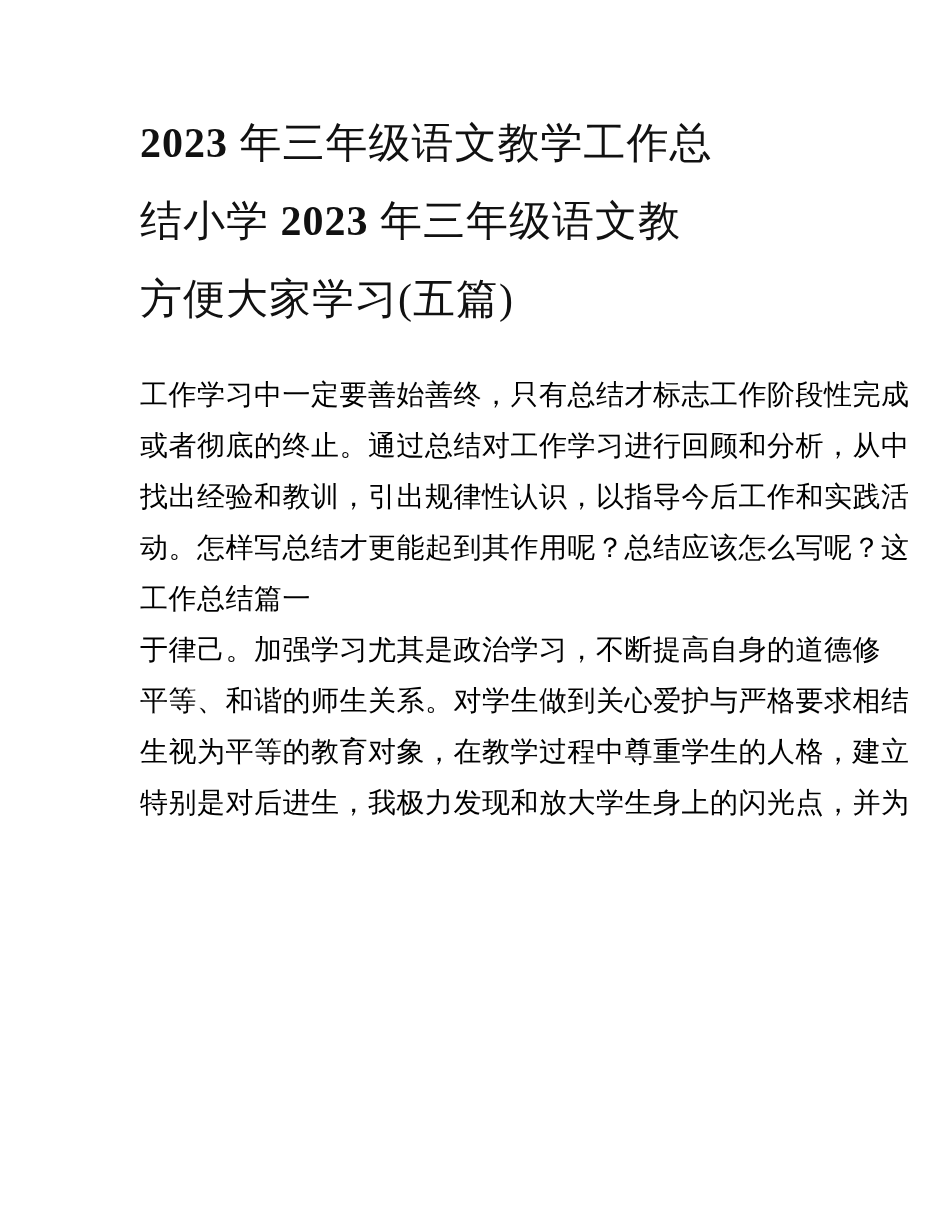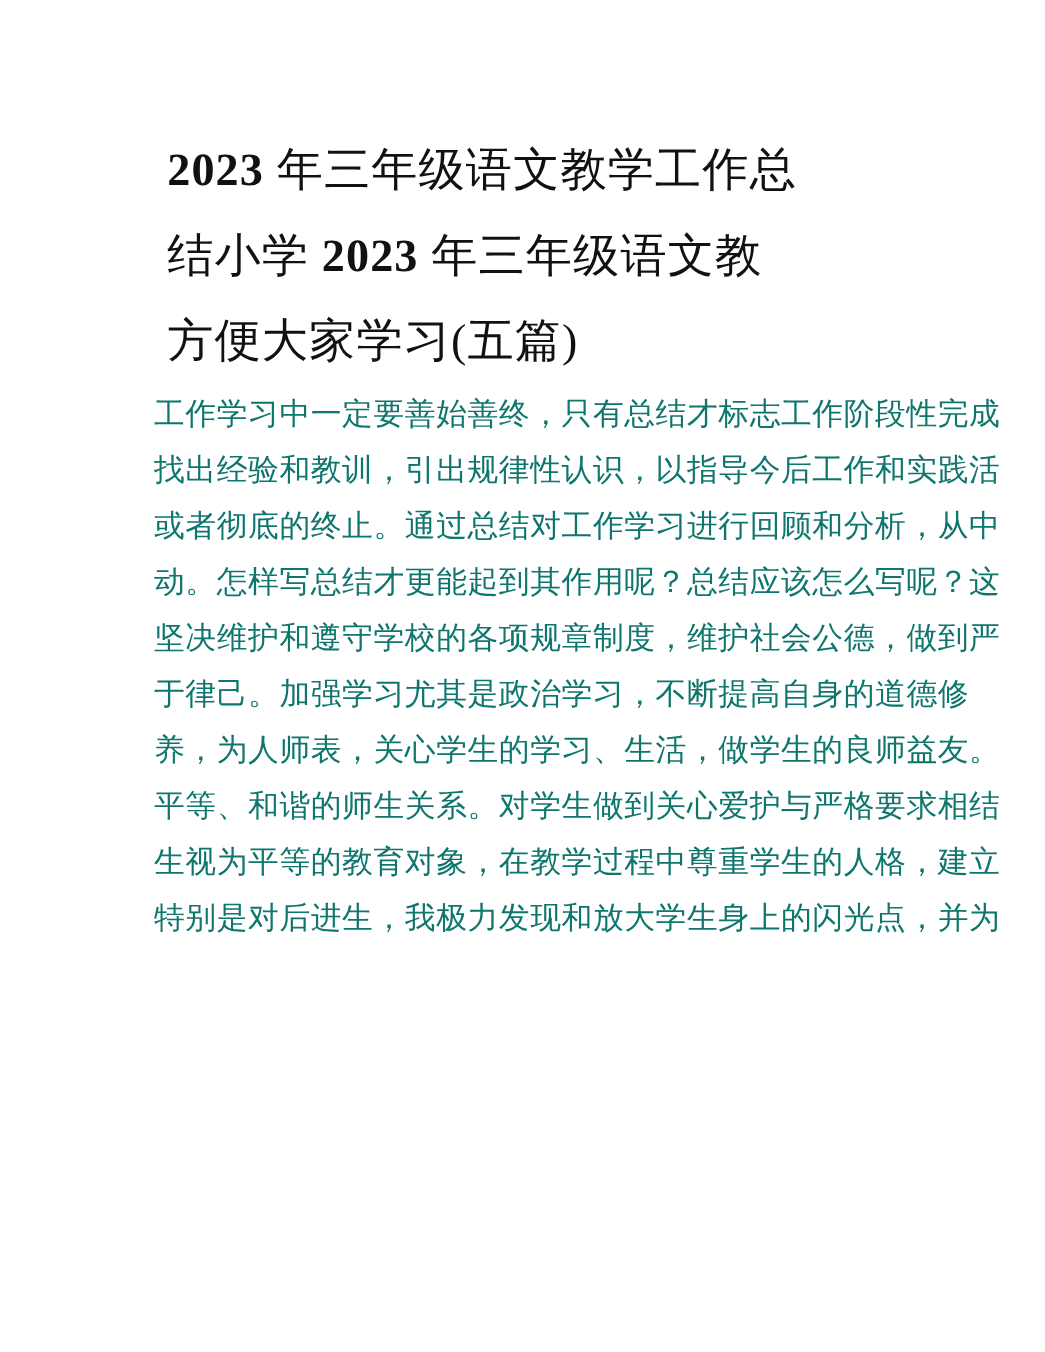--- a/index.html
+++ b/index.html
@@ -14,63 +14,62 @@
     background: #ffffff;
     overflow: hidden;
     font-family: "Liberation Serif", "DejaVu Serif", serif;
     color: #1b1b1b;
   }
   .doc-title {
     position: absolute;
     left: 140px;
     top: 104px;
     width: 690px;
-    margin: 12px;
+    margin: 0;
     font-size: 42px;
     font-weight: 400;
     line-height: 78px;
     letter-spacing: 1px;
     color: #111111;
   }
   .title-line {
     display: block;
     white-space: nowrap;
   }
   .seg-bold {
     font-weight: 700;
   }
   .doc-body {
     position: absolute;
     left: 140px;
-    top: 351px;
+    top: 369px;
     width: 700px;
     font-size: 28px;
     line-height: 51px;
-    color: #0f766e;
+    color: #000000;
   }
   .body-line {
     display: block;
     white-space: nowrap;
     letter-spacing: 0.5px;
   }
 </style>
 </head>
 <body>
 
 <div class="page">
   <h1 class="doc-title">
       <span class="title-line"><span class="seg-bold">2023</span><span class="seg-regular"> 年三年级语文教学工作总</span></span>
       <span class="title-line"><span class="seg-regular">结小学 </span><span class="seg-bold">2023</span><span class="seg-regular"> 年三年级语文教</span></span>
       <span class="title-line"><span class="seg-regular">方便大家学习(五篇)</span></span>
     </h1>
   <div class="doc-body">
       <span class="body-line">工作学习中一定要善始善终，只有总结才标志工作阶段性完成</span>
+      <span class="body-line">或者彻底的终止。通过总结对工作学习进行回顾和分析，从中</span>
       <span class="body-line">找出经验和教训，引出规律性认识，以指导今后工作和实践活</span>
-      <span class="body-line">或者彻底的终止。通过总结对工作学习进行回顾和分析，从中</span>
       <span class="body-line">动。怎样写总结才更能起到其作用呢？总结应该怎么写呢？这</span>
-      <span class="body-line">坚决维护和遵守学校的各项规章制度，维护社会公德，做到严</span>
+      <span class="body-line">工作总结篇一</span>
       <span class="body-line">于律己。加强学习尤其是政治学习，不断提高自身的道德修</span>
-      <span class="body-line">养，为人师表，关心学生的学习、生活，做学生的良师益友。</span>
       <span class="body-line">平等、和谐的师生关系。对学生做到关心爱护与严格要求相结</span>
       <span class="body-line">生视为平等的教育对象，在教学过程中尊重学生的人格，建立</span>
       <span class="body-line">特别是对后进生，我极力发现和放大学生身上的闪光点，并为</span>
     </div>
 </div>
 
 </body></html>

